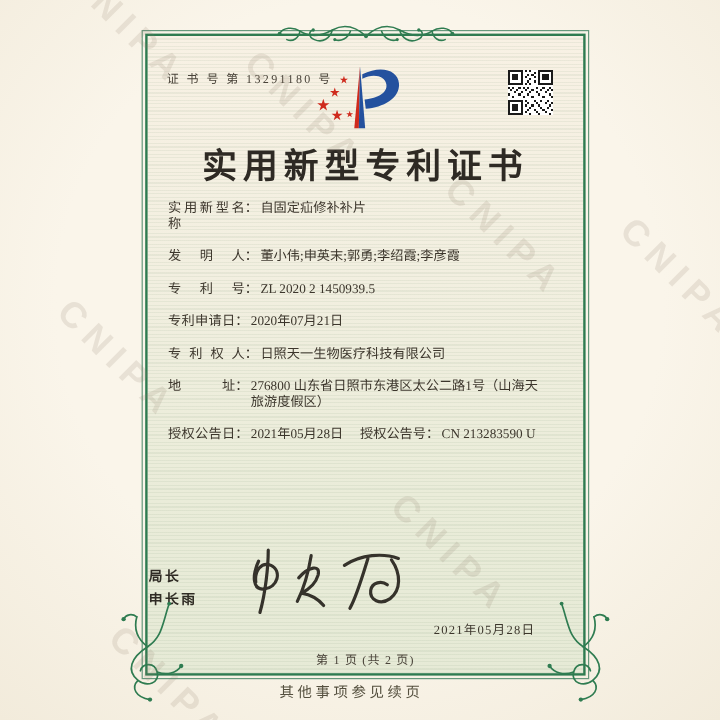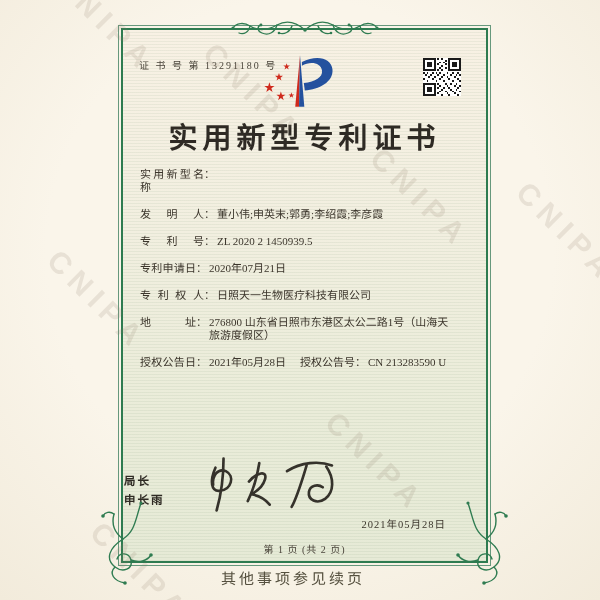--- a/index.html
+++ b/index.html
@@ -82,21 +82,21 @@
   .issue-date{
     position:absolute;right:40px;top:486px;
     font-size:10.5px;letter-spacing:1px;color:#3c362c;
   }
   .page-ind{
     position:absolute;left:0;right:0;top:511px;text-align:center;
     font-size:10px;letter-spacing:1px;color:#4a443a;
   }
   .footer-note{
     position:absolute;left:0;right:14px;top:567px;text-align:center;z-index:3;
-    font-size:15px;letter-spacing:3px;color:#55503f;
+    font-size:12px;letter-spacing:3px;color:#55503f;
   }
 </style>
 </head>
 <body>
 
 <div class="page">
 
   <span class="wm wm1">CNIPA</span>
   <span class="wm wm2">CNIPA</span>
   <span class="wm wm3">CNIPA</span>
@@ -216,20 +216,21 @@
         </g>
       </svg>
 
       <div class="title">实用新型专利证书</div>
     </div>
 
     <div class="fields">
       <div class="frow">
         <span class="lbl w6">实用新型名称</span>
           <span class="colon">：</span>
+          <span class="val">自固定疝修补补片</span>
       </div>
       <div class="frow">
         <span class="lbl w6">发明人</span>
           <span class="colon">：</span>
           <span class="val">董小伟;申英末;郭勇;李绍霞;李彦霞</span>
       </div>
       <div class="frow">
         <span class="lbl w6">专利号</span>
           <span class="colon">：</span>
           <span class="val">ZL 2020 2 1450939.5</span>

